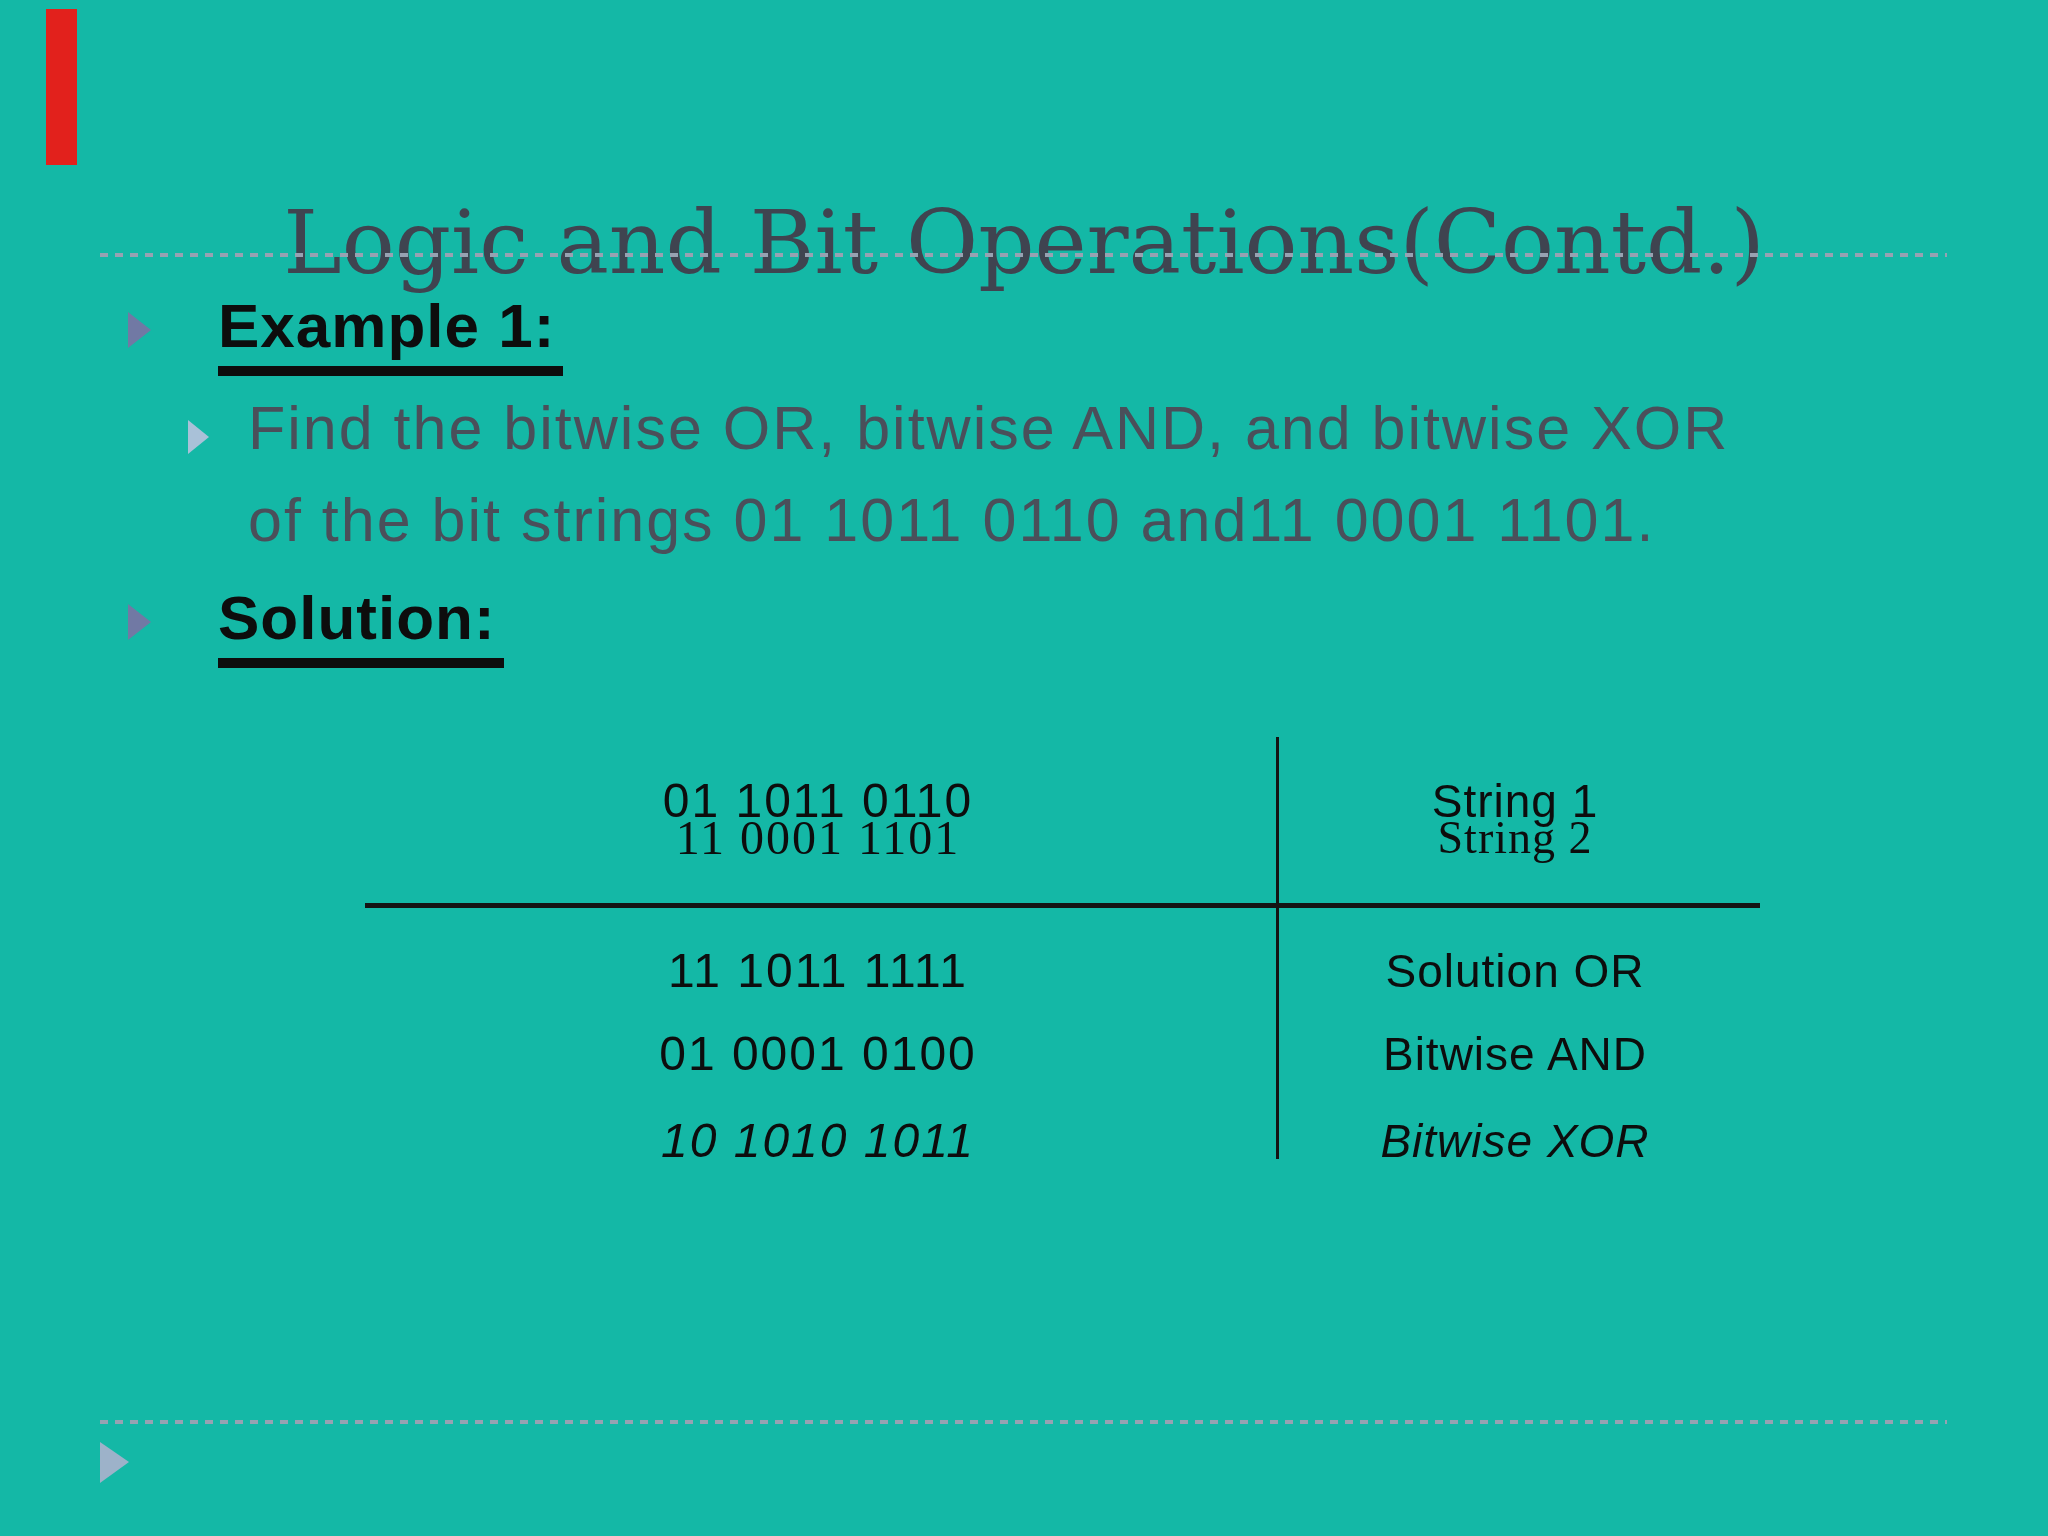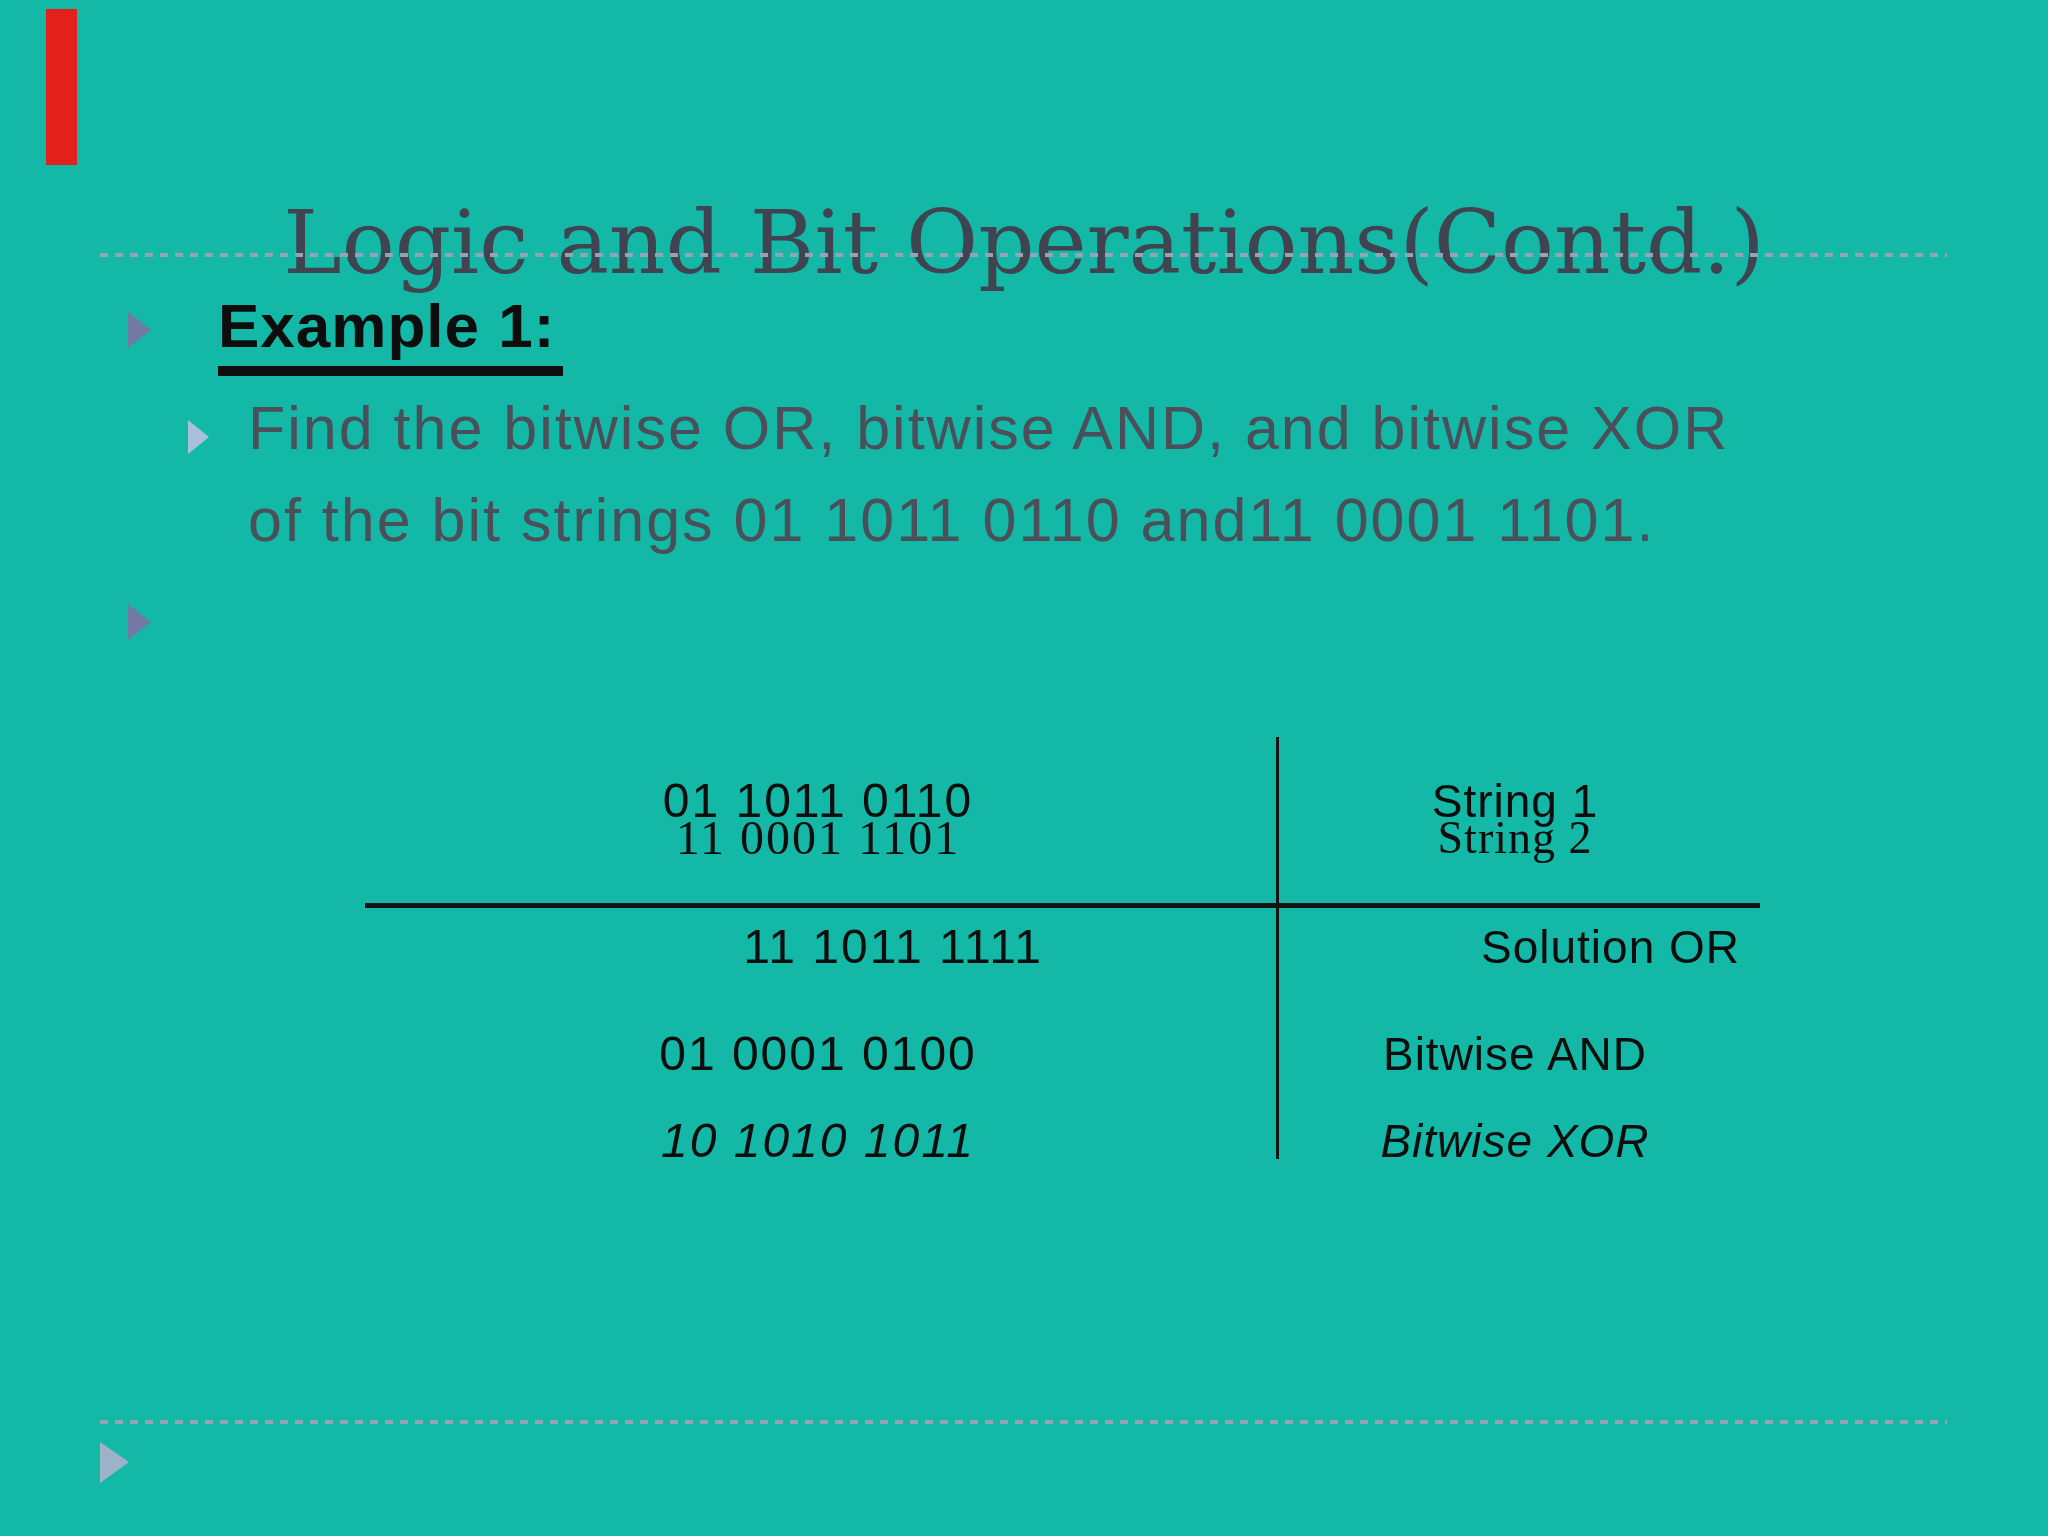--- a/index.html
+++ b/index.html
@@ -63,21 +63,21 @@
     letter-spacing:2px;
   }
   .bits-col{position:absolute;left:593px;width:450px;}
   .label-col{position:absolute;left:1290px;width:450px;}
   .trow{
     position:absolute;left:0;width:450px;
     text-align:center;color:var(--black-text);margin-top:21px;
   }
   .bits-col .trow{font-size:48px;line-height:50px;letter-spacing:2px;}
   .label-col .trow{font-size:46px;line-height:50px;letter-spacing:1px;}
-  .r1{top:755px;} .r2{top:792px;font-family:Liberation Serif, serif;} .r3{top:901px;text-align:right;} .r4{top:1008px;} .r5{top:1095px;font-style:italic;}
+  .r1{top:755px;} .r2{top:792px;font-family:Liberation Serif, serif;} .r3{top:925px;} .r4{top:1008px;} .r5{top:1095px;font-style:italic;}
   .hline{
     position:absolute;left:365px;top:903px;width:1395px;height:5px;
     background:var(--table-line);
   }
   .vline{
     position:absolute;left:1276px;top:737px;width:3px;height:422px;
     background:var(--table-line);
   }
   .footer-arrow{
     position:absolute;left:100px;top:1442px;width:0;height:0;
@@ -99,20 +99,21 @@
   <div class="tri l1 ex"></div>
   <div class="heading example"><span class="u">Example 1:</span></div>
 
   <div class="tri l2 sub"></div>
   <div class="bodytext">
     <div>Find the bitwise OR, bitwise AND, and bitwise XOR</div>
     <div>of the bit strings 01 1011 0110 and11 0001 1101.</div>
   </div>
 
   <div class="tri l1 sol"></div>
+  <div class="heading solution"><span class="u">Solution:</span></div>
 
   <div class="bits-col">
     <div class="trow r1">01 1011 0110</div>
     <div class="trow r2">11 0001 1101</div>
     <div class="trow r3">11 1011 1111</div>
     <div class="trow r4">01 0001 0100</div>
     <div class="trow r5">10 1010 1011</div>
   </div>
 
   <div class="label-col">

